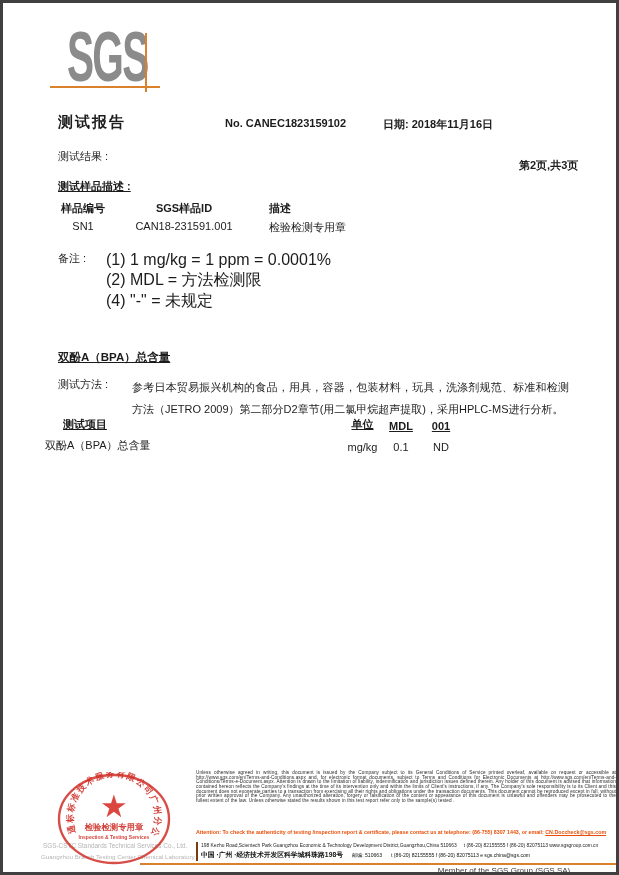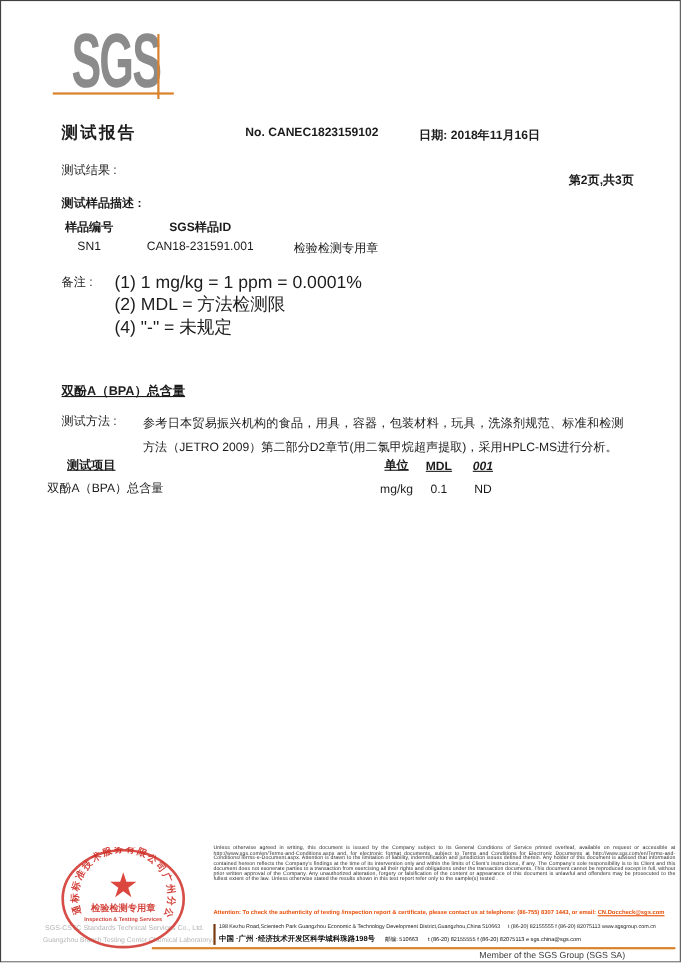--- a/index.html
+++ b/index.html
@@ -1,54 +1,54 @@
 <!DOCTYPE html>
 <html><head>
 <meta charset="utf-8">
 <style>
   html,body{margin:0;padding:0;background:#ffffff;}
   .page{
     position:relative;width:619px;height:875px;background:#fff;
     font-family:"Liberation Sans","DejaVu Sans",sans-serif;color:#1c1c1c;
-    border:1px solid #404040;box-sizing:border-box;overflow:hidden;
+    border:3px solid #404040;box-sizing:border-box;overflow:hidden;
   }
   .abs{position:absolute;}
   
   .logo-text{position:absolute;left:64px;top:24px;font-size:70px;font-weight:bold;
     color:#8b8b8b;line-height:60px;letter-spacing:-3px;transform:scaleX(0.58);transform-origin:0 0;}
   .logo-hline{position:absolute;left:47px;top:83px;width:110px;height:2px;background:#d9822b;}
   .logo-vline{position:absolute;left:142px;top:30px;width:2px;height:59px;background:#d9822b;}
   
   .hdr-title{position:absolute;left:55px;top:110px;font-size:15px;font-weight:bold;letter-spacing:2px;}
   .hdr-no{position:absolute;left:222px;top:114px;font-size:11px;font-weight:bold;}
   .hdr-date{position:absolute;left:380px;top:114px;font-size:11px;font-weight:bold;}
   .hdr-page{position:absolute;left:516px;top:114px;font-size:11px;font-weight:bold;margin-top:41px;}
   
   .lbl{font-size:11px;}
   .results-label{left:55px;top:146px;}
-  .sample-heading{left:55px;top:176px;font-weight:bold;}
+  .sample-heading{left:55px;top:176px;font-weight:bold;text-decoration:underline;}
   .sample-table{left:40px;top:198px;font-size:11px;}
   .sample-table .trow{display:grid;grid-template-columns:80px 122px 170px;}
   .sample-table .trow.head{font-weight:bold;}
   .sample-table .c1,.sample-table .c2{text-align:center;}
   .sample-table .c3{text-align:left;padding-left:24px;}
   .sample-table .trow + .trow{margin-top:4px;}
   .remarks-label{left:55px;top:248px;}
   .remarks-list{left:103px;top:247px;font-size:16px;line-height:20.3px;}
   
   .bpa-heading{left:55px;top:347px;font-size:11.5px;font-weight:bold;text-decoration:underline;}
   .method-label{left:55px;top:374px;}
   .method-text{left:129px;top:374px;width:437px;font-size:11px;line-height:21.5px;text-align:justify;}
   .result-table{left:42px;top:414px;font-size:11px;}
   .result-table .trow{display:grid;grid-template-columns:295px 45px 32px 48px;align-items:end;}
   .result-table .trow.head .cell{font-weight:bold;}
   .result-table .trow.head .cell span{text-decoration:underline;}
   .result-table .head .item{padding-left:18px;}
   .result-table .unit,.result-table .mdl,.result-table .val{text-align:center;}
-  .result-table .sample-col span{font-style:italic;}
+  .result-table .sample-col span{}
   .result-table .trow + .trow{margin-top:6px;}
   
   .company-gray1{left:40px;top:839px;width:160px;font-size:6.4px;color:#b5b5b5;z-index:1;}
   .company-gray2{left:38px;top:850px;width:170px;font-size:6.2px;color:#b5b5b5;z-index:1;}
   .stamp{left:50px;top:769px;z-index:2;}
   .disclaimer{left:193px;top:768px;width:420px;font-size:4.7px;line-height:4.62px;
     text-align:justify;color:#2b2b2b;letter-spacing:0.1px;}
   .attention{left:193px;top:827px;width:420px;font-size:5.3px;line-height:5.8px;
     font-weight:bold;color:#e8500a;}
   .attention .email{text-decoration:underline;}
@@ -76,20 +76,21 @@
   <div class="hdr-date">日期: 2018年11月16日</div>
   <div class="hdr-page">第2页,共3页</div>
 
   <div class="abs lbl results-label">测试结果 :</div>
 
   <div class="abs lbl sample-heading">测试样品描述 :</div>
   <div class="abs sample-table">
     <div class="trow head">
       <div class="c1">样品编号</div>
       <div class="c2">SGS样品ID</div>
+      <div class="c3">描述</div>
     </div>
     <div class="trow">
       <div class="c1">SN1</div>
       <div class="c2">CAN18-231591.001</div>
       <div class="c3">检验检测专用章</div>
     </div>
   </div>
 
   <div class="abs lbl remarks-label">备注 :</div>
   <div class="abs remarks-list">

